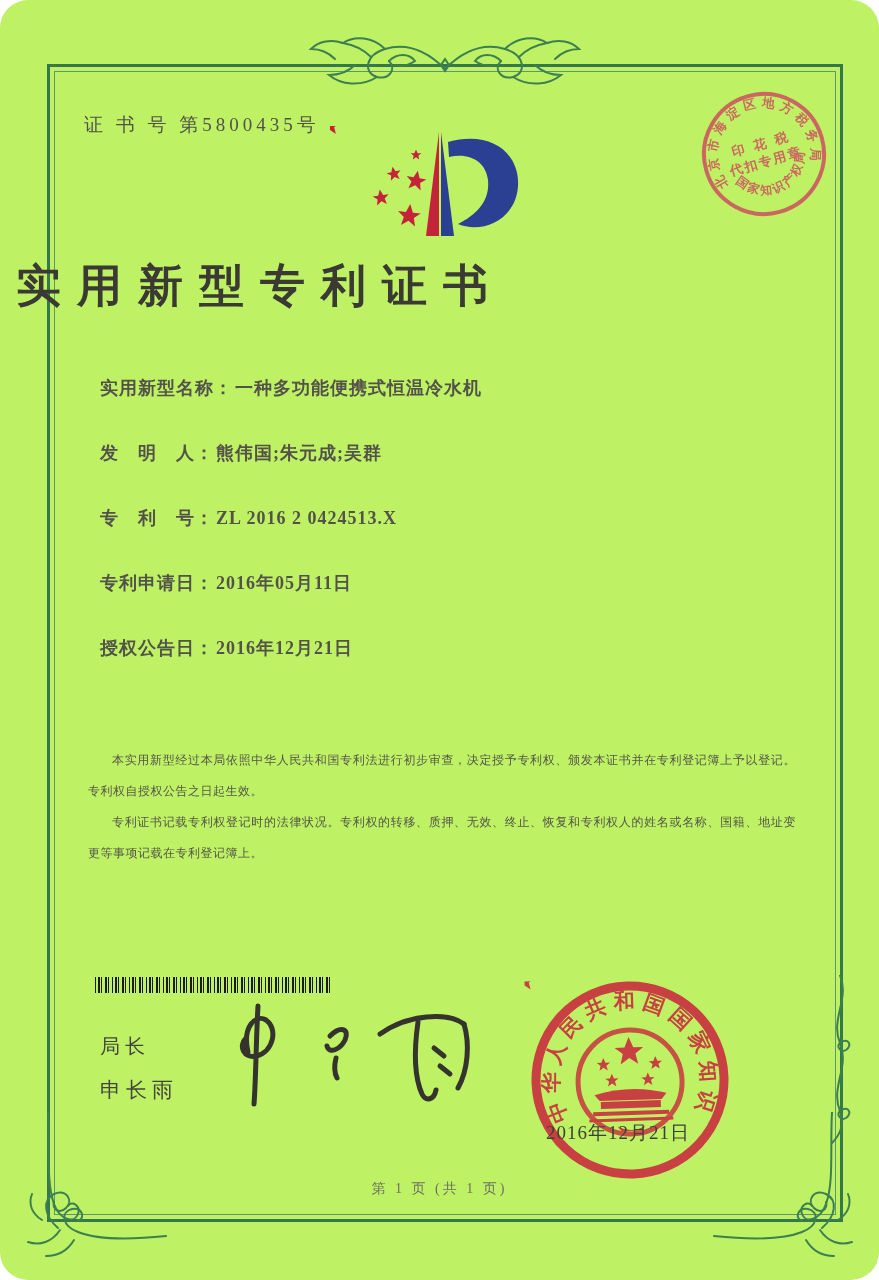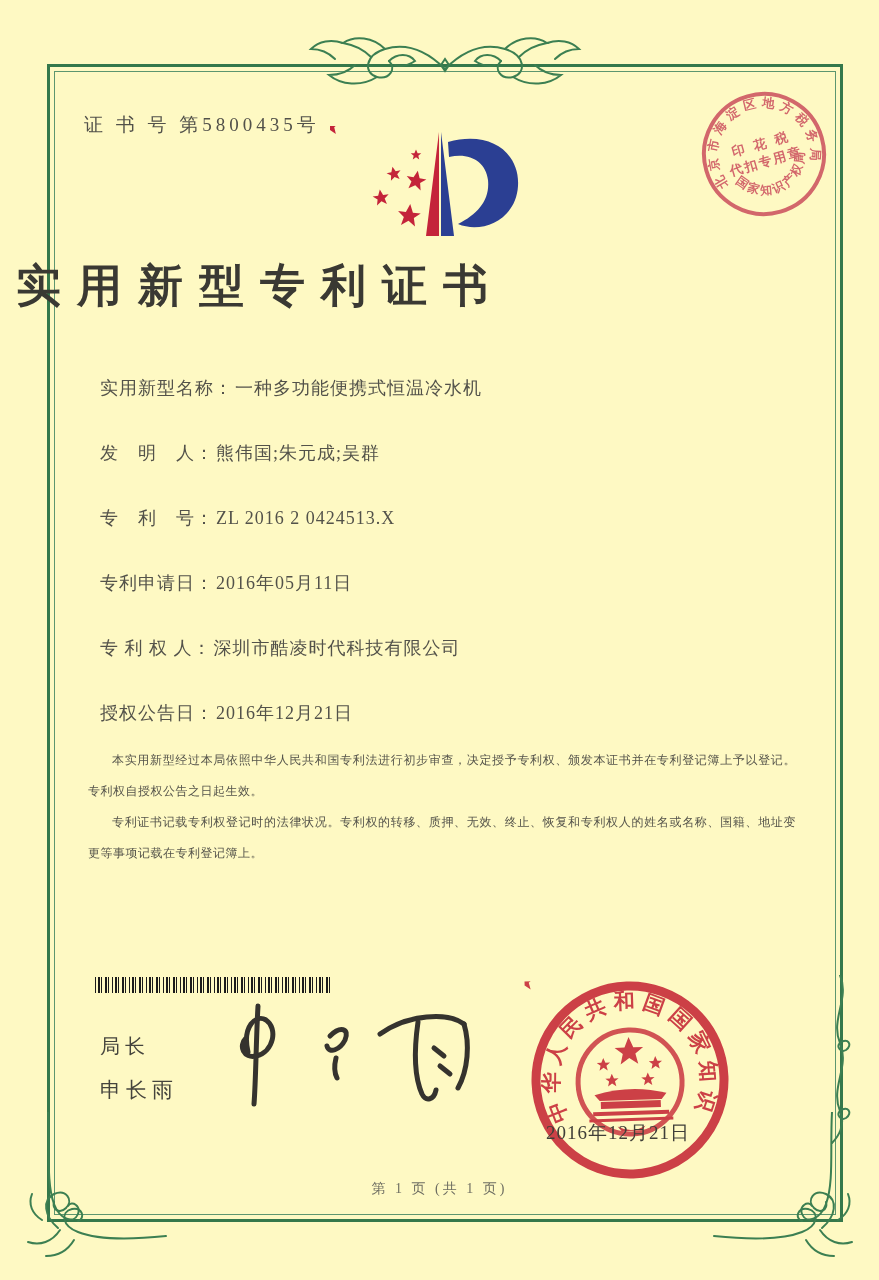--- a/index.html
+++ b/index.html
@@ -1,31 +1,32 @@
 <!DOCTYPE html>
 <html><head>
 <meta charset="utf-8">
 <style>
   html,body{margin:0;padding:0;background:#ffffff;}
   .page{
     position:relative;width:879px;height:1280px;margin:0 auto;
-    background:#fef9c3;overflow:hidden;
+    background:#bef264;overflow:hidden;
     font-family:"Liberation Serif","DejaVu Serif",serif;
+    border-radius:28px;
   }
   
   .frame{position:absolute;left:47px;top:64px;width:796px;height:1158px;
     border:3px solid #35784b;box-sizing:border-box;}
   .frame-inner{position:absolute;inset:4px;border:1px solid #5d966f;}
   .ornament{position:absolute;pointer-events:none;}
   .ornament path{fill:none;stroke:#3c7f52;stroke-width:2;stroke-linecap:round;}
   
   .cert-no{position:absolute;left:84px;top:112px;font-size:19px;letter-spacing:4px;color:#52514a;}
   .title{position:absolute;left:0;top:256px;width:100%;text-align:left;padding-left:16px;box-sizing:border-box;
     font-size:45px;font-weight:700;letter-spacing:16px;color:#3a3933;}
-  .fields{position:absolute;left:100px;top:376px;width:680px;}
+  .fields{position:absolute;left:100px;top:376px;width:680px;font-weight:bold;}
   .field{height:26px;margin-bottom:39px;font-size:18px;color:#53524a;letter-spacing:1px;white-space:nowrap;}
   .field .flabel{margin-right:2px;}
   .body-text{position:absolute;left:88px;top:745px;width:708px;font-size:12px;line-height:31px;
     color:#55544b;text-align:justify;letter-spacing:0.5px;}
   .body-text p{margin:0;text-indent:2em;}
   .barcode{position:absolute;left:95px;top:977px;width:238px;height:16px;
     background-image:repeating-linear-gradient(90deg,
       #1b1b1b 0 1px, transparent 1px 3px,
       #1b1b1b 3px 5px, transparent 5px 6px,
       #1b1b1b 6px 7px, transparent 7px 10px,
@@ -126,23 +127,20 @@
     <div class="field">
       <span class="flabel">发　明　人：</span><span class="fvalue">熊伟国;朱元成;吴群</span>
     </div>
     <div class="field">
       <span class="flabel">专　利　号：</span><span class="fvalue">ZL 2016 2 0424513.X</span>
     </div>
     <div class="field">
       <span class="flabel">专利申请日：</span><span class="fvalue">2016年05月11日</span>
     </div>
     <div class="field">
-      <span class="flabel">专 利 权 人：</span><span class="fvalue">深圳市酷凌时代科技有限公司</span>
-    </div>
-    <div class="field">
       <span class="flabel">授权公告日：</span><span class="fvalue">2016年12月21日</span>
     </div>
   </div>
 
   <div class="body-text">
     <p>本实用新型经过本局依照中华人民共和国专利法进行初步审查，决定授予专利权、颁发本证书并在专利登记簿上予以登记。专利权自授权公告之日起生效。</p>
     <p>专利证书记载专利权登记时的法律状况。专利权的转移、质押、无效、终止、恢复和专利权人的姓名或名称、国籍、地址变更等事项记载在专利登记簿上。</p>
   </div>
 
   <div class="barcode"></div>

